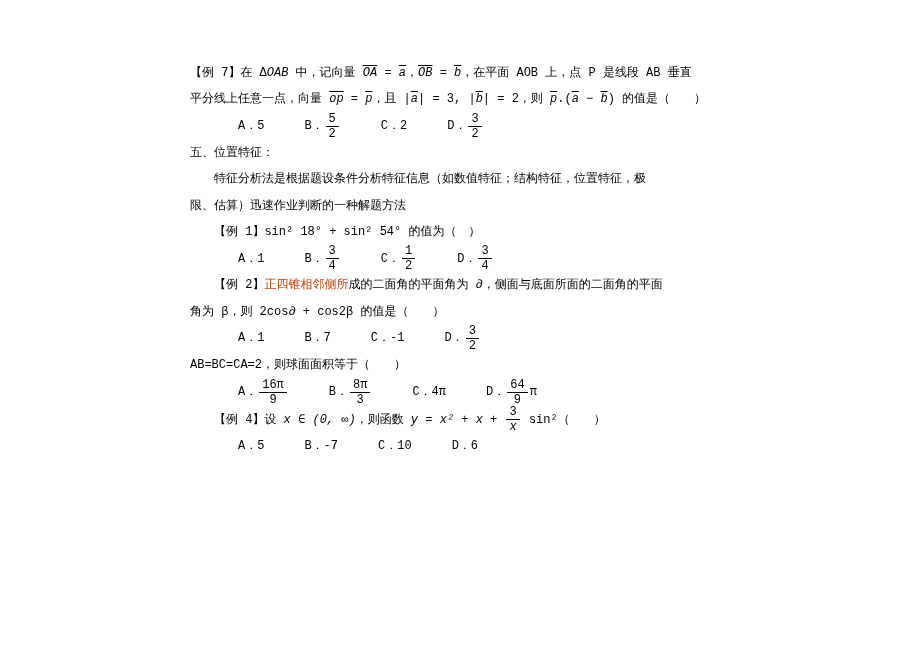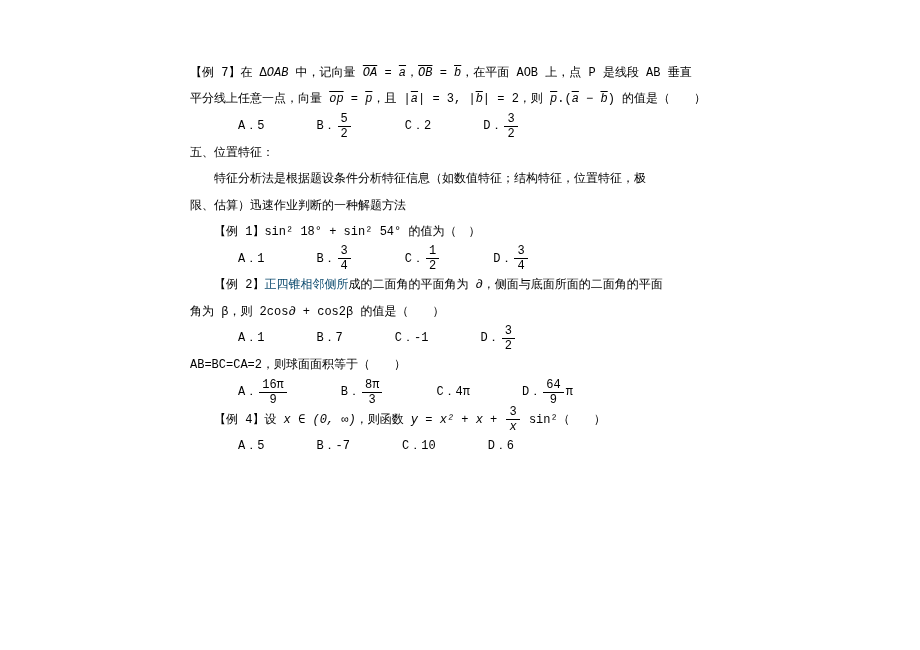--- a/index.html
+++ b/index.html
@@ -9,26 +9,26 @@
       color: #000;
       background: #fff;
       width: 920px;
       height: 650px;
       padding: 60px 0 0 190px;
       line-height: 2.2;
     }
     .content { width: 520px; font-family: Liberation Mono, monospace; }
     .options {
       display: flex;
-      gap: 52px;
+      gap: 40px;
       padding-left: 48px;
       align-items: center;
     }
     .options span { display: inline-flex; align-items: center; white-space: nowrap; }
-    .red { color: #0c4a6e; }
+    .red { color: #c2410c; }
     .frac {
       display: inline-flex;
       flex-direction: column;
       align-items: center;
       vertical-align: middle;
       line-height: 1;
       margin: 0 2px;
     }
     .frac .num { border-bottom: 1px solid #000; padding: 0 3px 1px 3px; }
     .frac .den { padding: 1px 3px 0 3px; }

